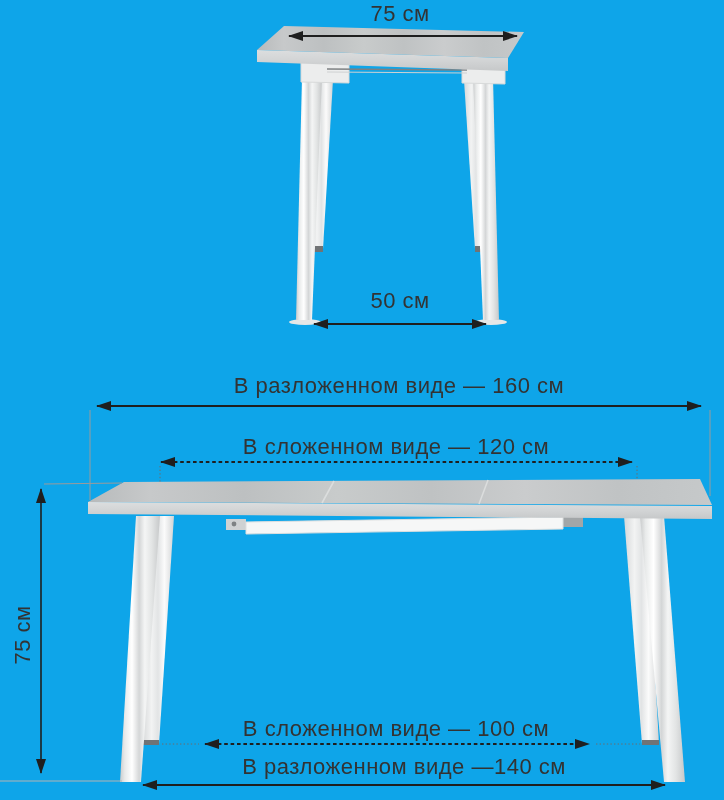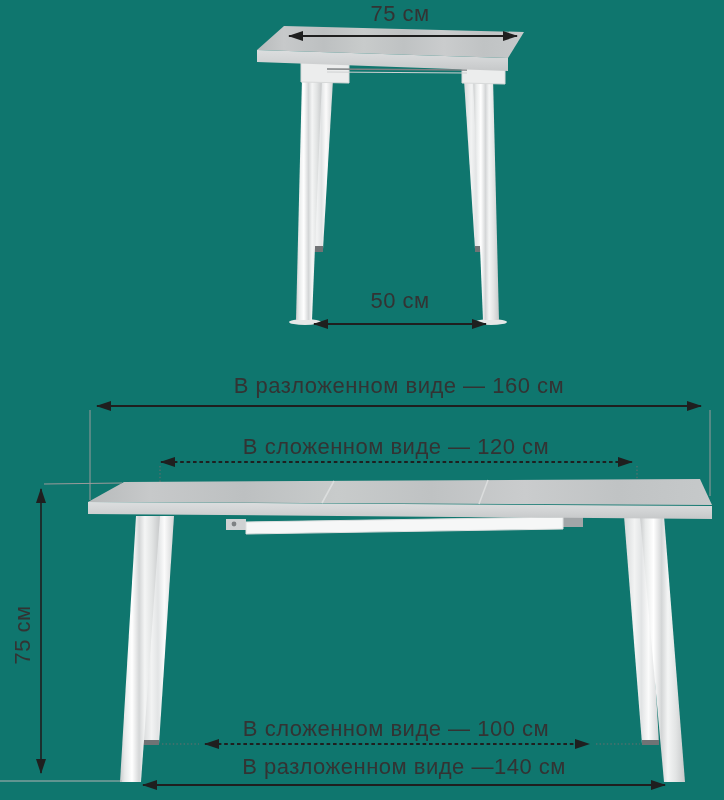--- a/index.html
+++ b/index.html
@@ -1,16 +1,16 @@
 <!DOCTYPE html>
 <html style="--c-line: #1f1f1f; --c-text: #333333; --c-extension: #9b9b9b; --c-tabletop: #c2c5c6; --c-leg_chrome: #e9ebeb; --c-apron: #f6f7f7; --c-background: #ffffff;"><head>
 <meta charset="utf-8">
 <style>
   html,body{margin:0;padding:0;background:#ffffff;}
-  .stage{position:relative;width:724px;height:800px;background:#0f766e;overflow:hidden;}
+  .stage{position:relative;width:724px;height:800px;background:#0ea5e9;overflow:hidden;}
   svg{display:block;}
   .dim{stroke:var(--c-line,#1f1f1f);stroke-width:2;fill:none;}
   .dim-mid{stroke:var(--c-line,#1f1f1f);stroke-width:1.6;fill:none;}
   .dash{stroke-dasharray:3.6 2.8;}
   .leader{stroke:#6d6d6d;stroke-width:1;stroke-dasharray:1.4 2.2;fill:none;}
   .ext{stroke:var(--c-extension,#9b9b9b);stroke-width:1;fill:none;}
   .floor{stroke:#b3b3b3;stroke-width:1;fill:none;}
   .lbl{font-family:"Liberation Sans",sans-serif;font-size:22px;fill:var(--c-text,#333);letter-spacing:.5px;}
   .arrowhead{fill:var(--c-line,#1f1f1f);}
   .seam{stroke:#dbdddd;stroke-width:1.6;fill:none;}

